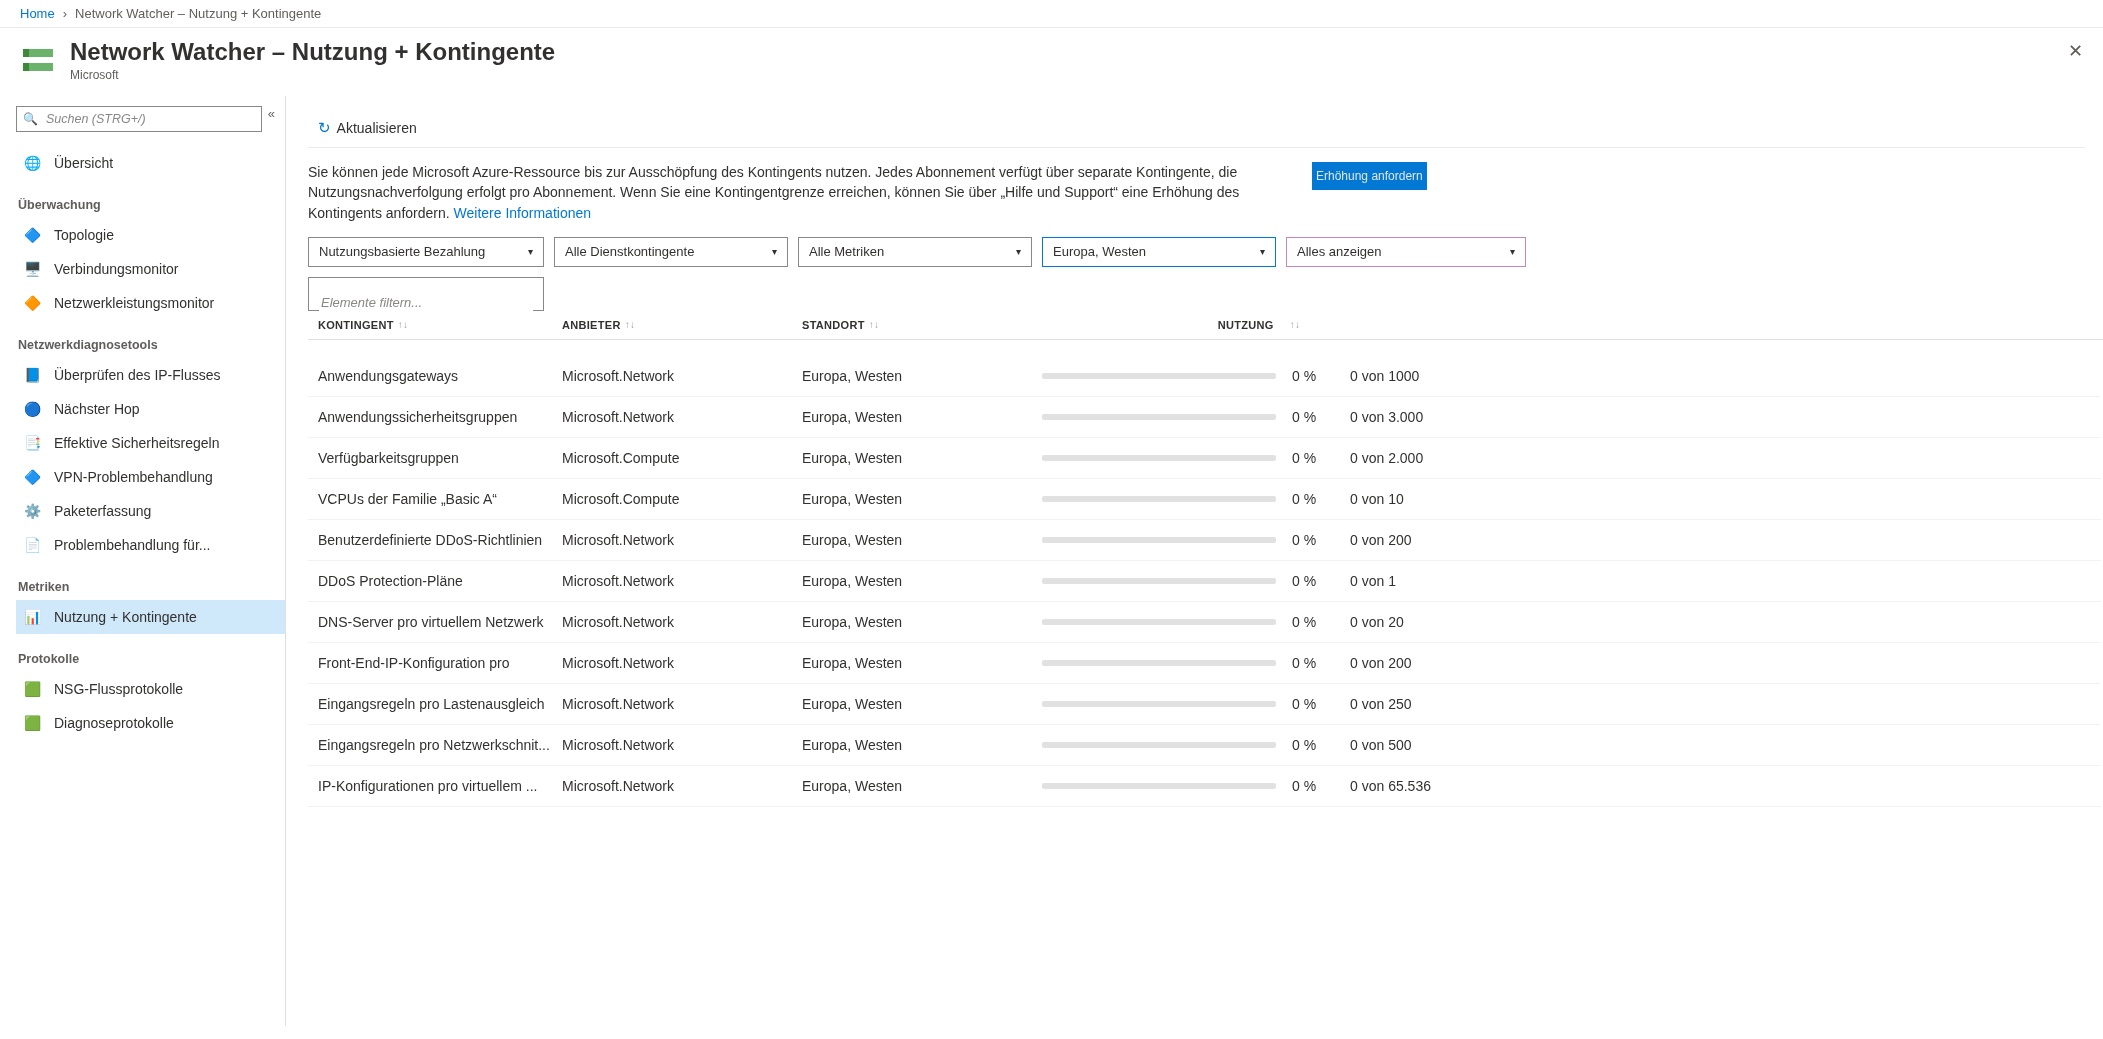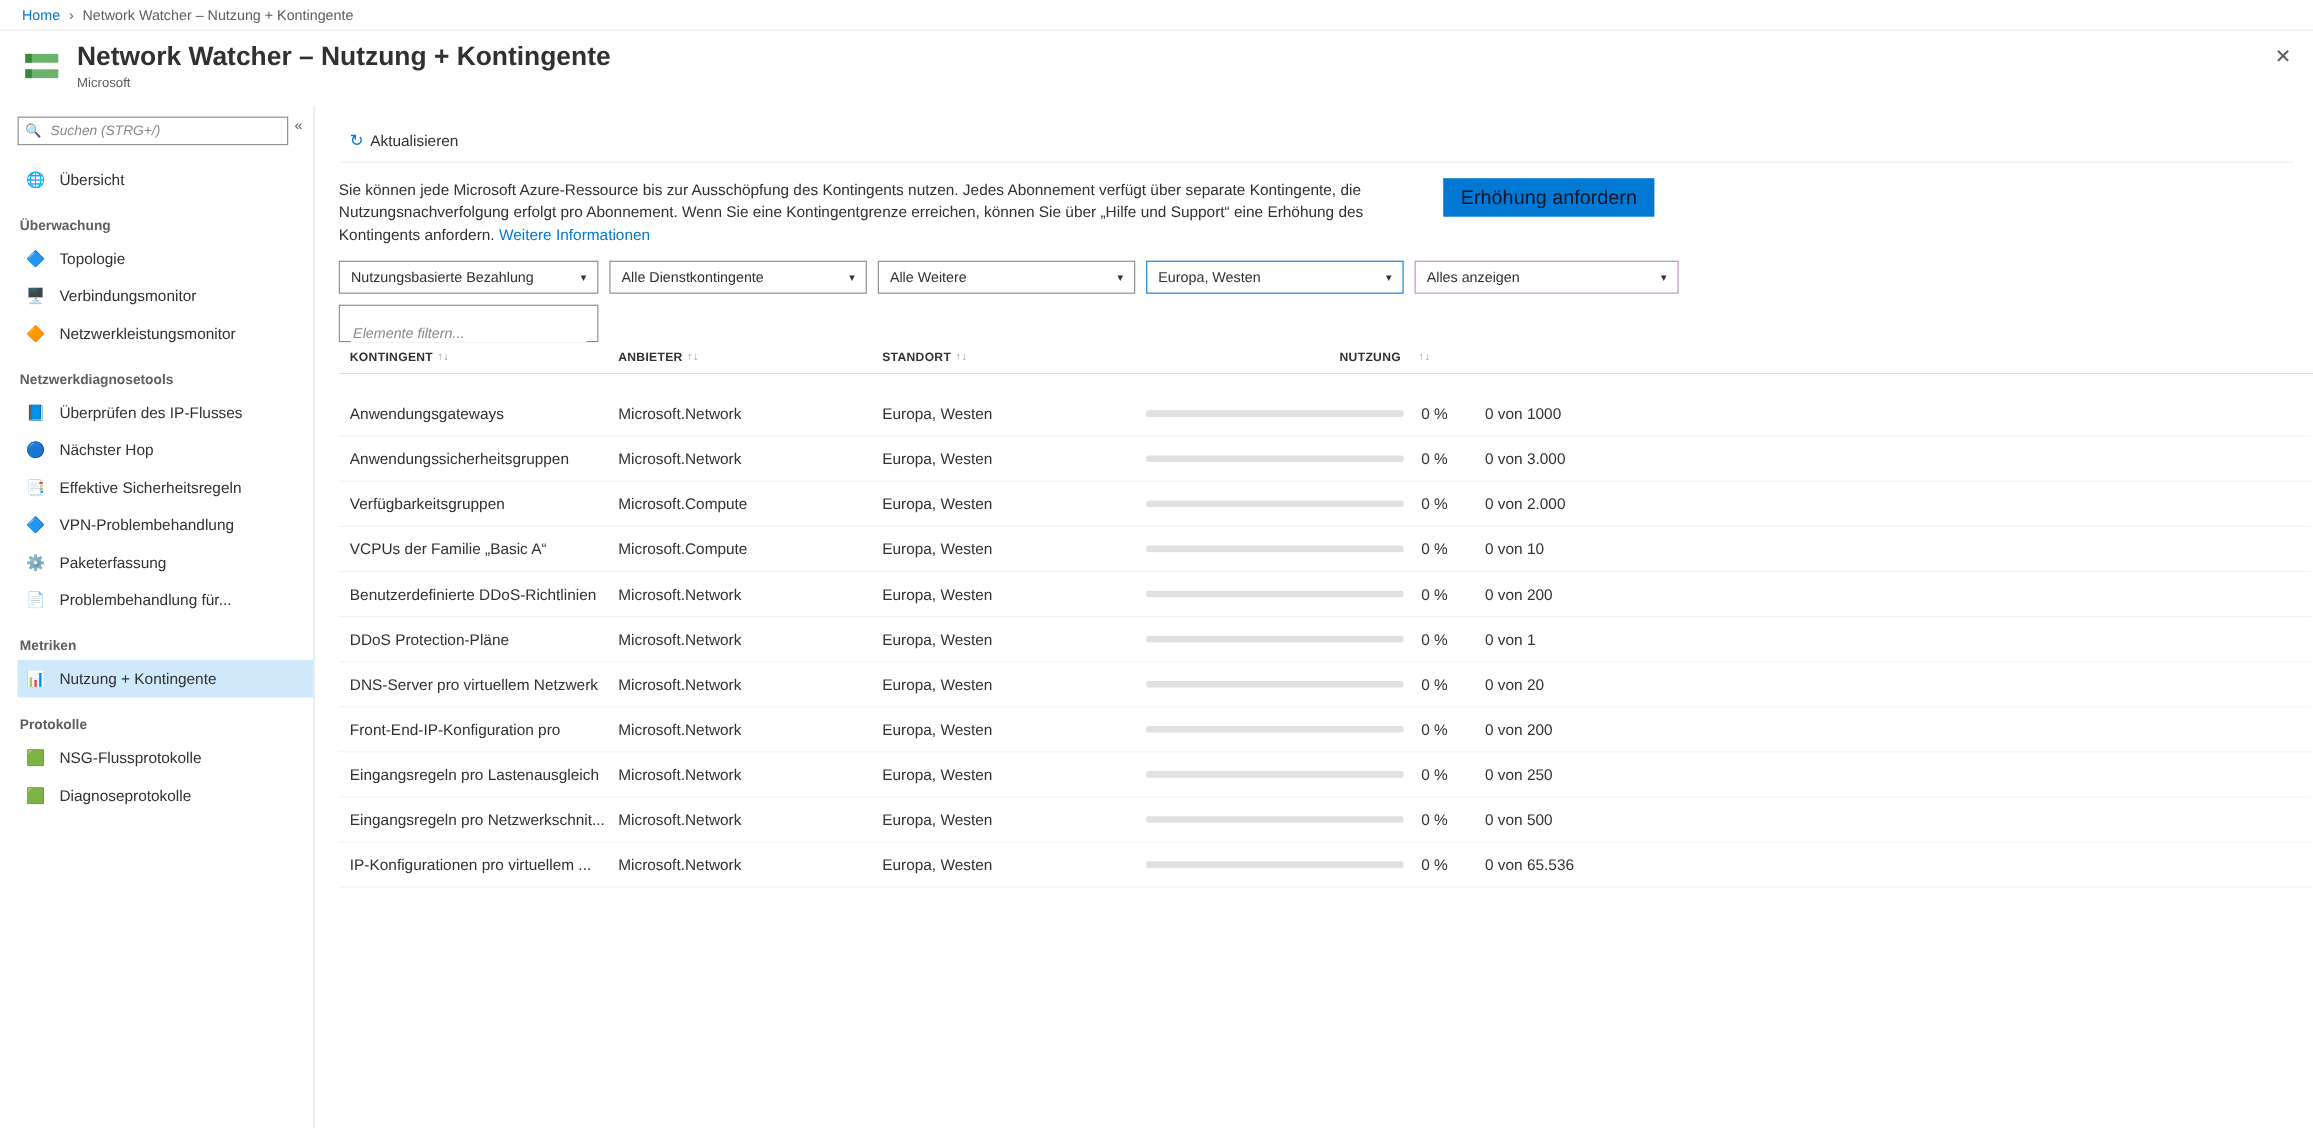--- a/index.html
+++ b/index.html
@@ -37,21 +37,21 @@
 
   
   .cmd-bar { display:flex; align-items:center; height:40px; border-bottom:1px solid #edebe9; margin-right:18px; }
   .cmd-btn { display:flex; align-items:center; gap:6px; padding:6px 10px; font-size:14px; cursor:pointer; }
   .cmd-btn .rf { color:#0078d4; font-size:15px; }
 
   
   .info-row { display:flex; align-items:flex-start; gap:24px; padding:14px 18px 14px 0; }
   .info-text { flex:1; font-size:14px; color:#323130; line-height:1.45; max-width:980px; }
   .info-text a { color:#0078d4; text-decoration:none;margin-top:20px; }
-  .primary-btn { background:#0078d4; color:#0f172a; border:none; padding:7px 16px; font-size:18px; cursor:pointer; }
+  .primary-btn { background:#0078d4; color:#e5e5e5; border:none; padding:7px 4px; font-size:12px; cursor:pointer; }
 
   
   .filters-row { display:flex; gap:10px; margin-right:18px; }
   .dd { height:30px; border:1px solid #8a8886; display:flex; align-items:center; justify-content:space-between; padding:3px 10px; font-size:13px; cursor:pointer; background:#fff; }
   .dd .chev { font-size:10px; color:#323130; }
   .dd.w1 { width:236px; }
   .dd.w2 { width:234px; }
   .dd.loc { border-color:#0078d4; width:234px; }
   .dd.show { border-color:#c586c0; width:240px; }
 
@@ -198,21 +198,21 @@
     <div class="filters-row">
       <div class="dd w1">
         <span>Nutzungsbasierte Bezahlung</span>
         <span class="chev">▾</span>
       </div>
       <div class="dd w2">
         <span>Alle Dienstkontingente</span>
         <span class="chev">▾</span>
       </div>
       <div class="dd w2">
-        <span>Alle Weitere</span>
+        <span>Alle Metriken</span>
         <span class="chev">▾</span>
       </div>
       <div class="dd loc">
         <span>Europa, Westen</span>
         <span class="chev">▾</span>
       </div>
       <div class="dd show">
         <span>Alles anzeigen</span>
         <span class="chev">▾</span>
       </div>

